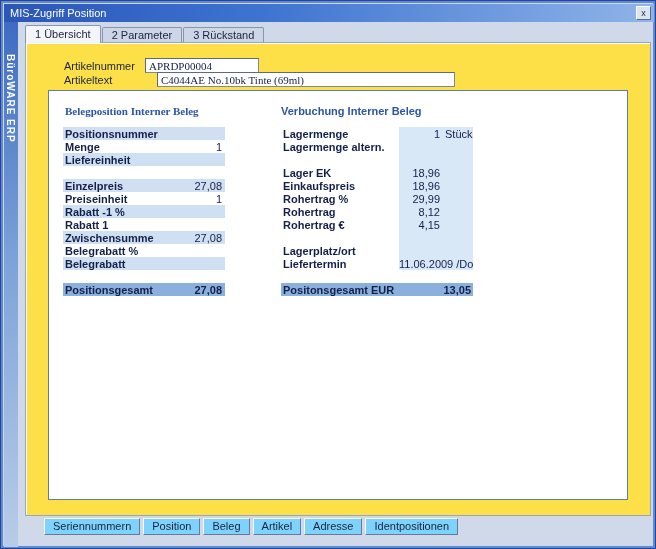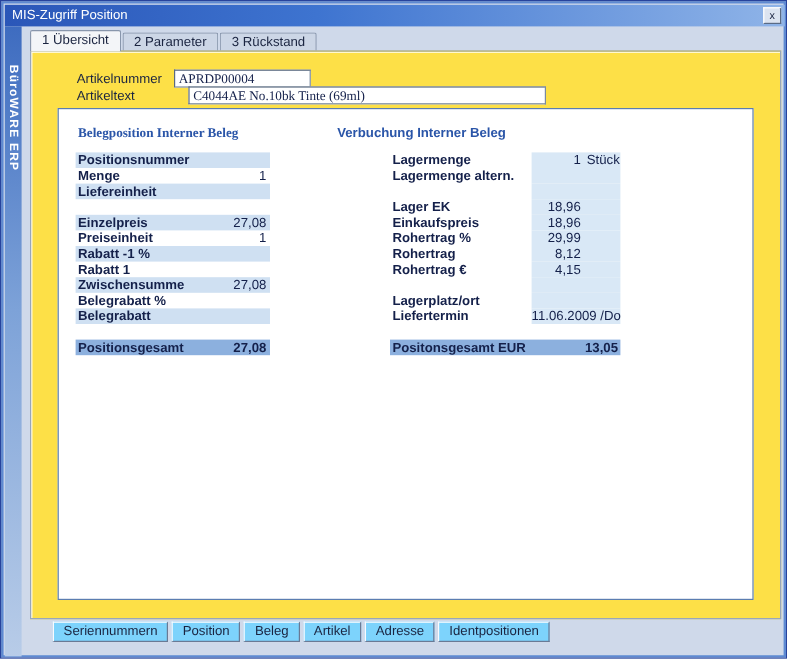--- a/index.html
+++ b/index.html
@@ -66,21 +66,21 @@
   .fld-input.i1 { left:119px; top:15px; width:114px; }
   .fld-input.i2 { left:119px; top:29px; width:298px;margin-left:12px; }
   .panel {
     position:absolute; left:22px; top:47px; width:580px; height:410px;
     background:#fff; border:1px solid #5b7db0;
   }
   .col-header { position:absolute; top:14px; color:#2a55a8; font-weight:bold; white-space:nowrap; }
   .col-header.left  { left:16px;font-family:Liberation Serif, serif; }
   .col-header.right { left:232px; }
   .rows-left  { position:absolute; left:14px;  top:36px; width:162px; }
-  .rows-right { position:absolute; left:232px; top:36px; width:192px;margin-left:44px; }
+  .rows-right { position:absolute; left:232px; top:36px; width:192px; }
   .row, .rrow { display:flex; height:13px; align-items:center; }
   .row .lbl, .rrow .lbl {
     flex:1; font-weight:bold; color:#14204a; padding-left:2px; white-space:nowrap;
   }
   .row .val { width:54px; text-align:right; padding-right:3px; color:#14204a; white-space:nowrap; }
   .hl { background:#cfe0f2; }
   .total-left, .total-right { background:#8cb0de; }
   .total-left .val, .total-right .v { font-weight:bold; }
   .rrow .fld { width:74px; display:flex; align-items:center; height:13px; }
   .rrow.fbg .fld { background:#d9e8f6; }

